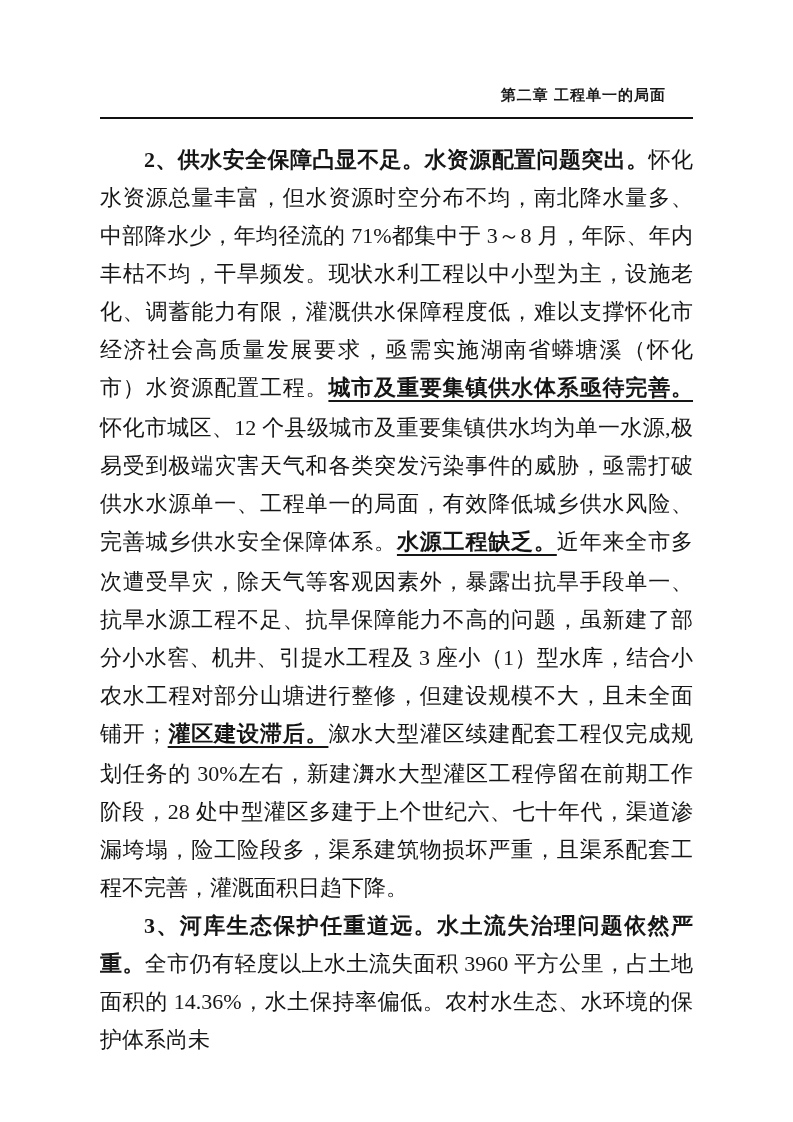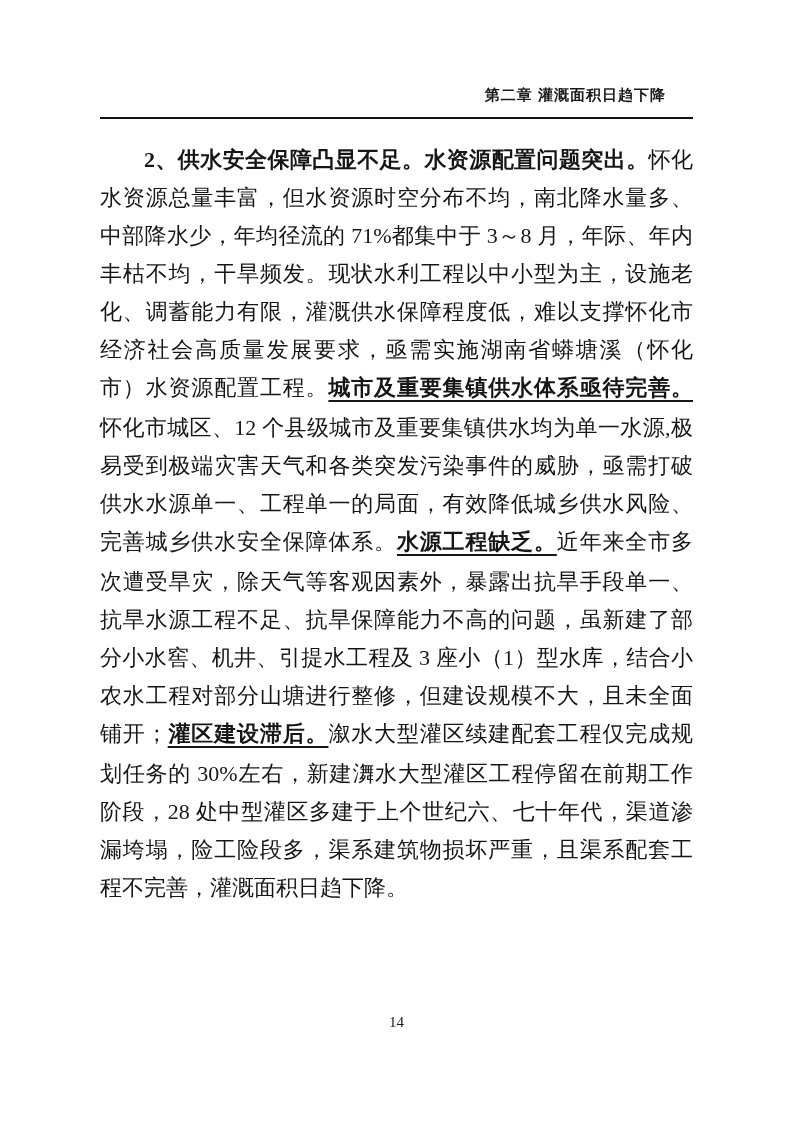--- a/index.html
+++ b/index.html
@@ -79,26 +79,24 @@
     color: #1a1a1a;
     font-family: "Liberation Serif", "DejaVu Serif", serif;
   }
 </style>
 </head>
 <body>
 
 <div class="page">
 
   <div class="page-header">
-    <span class="chapter-heading">第二章 灌溉面积日趋下降</span>
+    <span class="chapter-heading">第二章 工程单一的局面</span>
   </div>
 
   <div class="header-rule"></div>
 
   <div class="body-text">
     <p class="para"><span class="run bold">2、供水安全保障凸显不足。水资源配置问题突出。</span><span class="run normal">怀化水资源总量丰富，但水资源时空分布不均，南北降水量多、中部降水少，年均径流的 71%都集中于 3～8 月，年际、年内丰枯不均，干旱频发。现状水利工程以中小型为主，设施老化、调蓄能力有限，灌溉供水保障程度低，难以支撑怀化市经济社会高质量发展要求，亟需实施湖南省蟒塘溪（怀化市）水资源配置工程。</span><span class="run bold-underline">城市及重要集镇供水体系亟待完善。</span><span class="run normal">怀化市城区、12 个县级城市及重要集镇供水均为单一水源,极易受到极端灾害天气和各类突发污染事件的威胁，亟需打破供水水源单一、工程单一的局面，有效降低城乡供水风险、完善城乡供水安全保障体系。</span><span class="run bold-underline">水源工程缺乏。</span><span class="run normal">近年来全市多次遭受旱灾，除天气等客观因素外，暴露出抗旱手段单一、抗旱水源工程不足、抗旱保障能力不高的问题，虽新建了部分小水窖、机井、引提水工程及 3 座小（1）型水库，结合小农水工程对部分山塘进行整修，但建设规模不大，且未全面铺开；</span><span class="run bold-underline">灌区建设滞后。</span><span class="run normal">溆水大型灌区续建配套工程仅完成规划任务的 30%左右，新建㵲水大型灌区工程停留在前期工作阶段，28 处中型灌区多建于上个世纪六、七十年代，渠道渗漏垮塌，险工险段多，渠系建筑物损坏严重，且渠系配套工程不完善，灌溉面积日趋下降。</span></p>
+    <p class="para"><span class="run bold">3、河库生态保护任重道远。水土流失治理问题依然严重。</span><span class="run normal">全市仍有轻度以上水土流失面积 3960 平方公里，占土地面积的 14.36%，水土保持率偏低。农村水生态、水环境的保护体系尚未</span></p>
   </div>
 
-  <div class="page-footer">
-    <span class="page-number">14</span>
-  </div>
 
 </div>
 
 </body></html>

